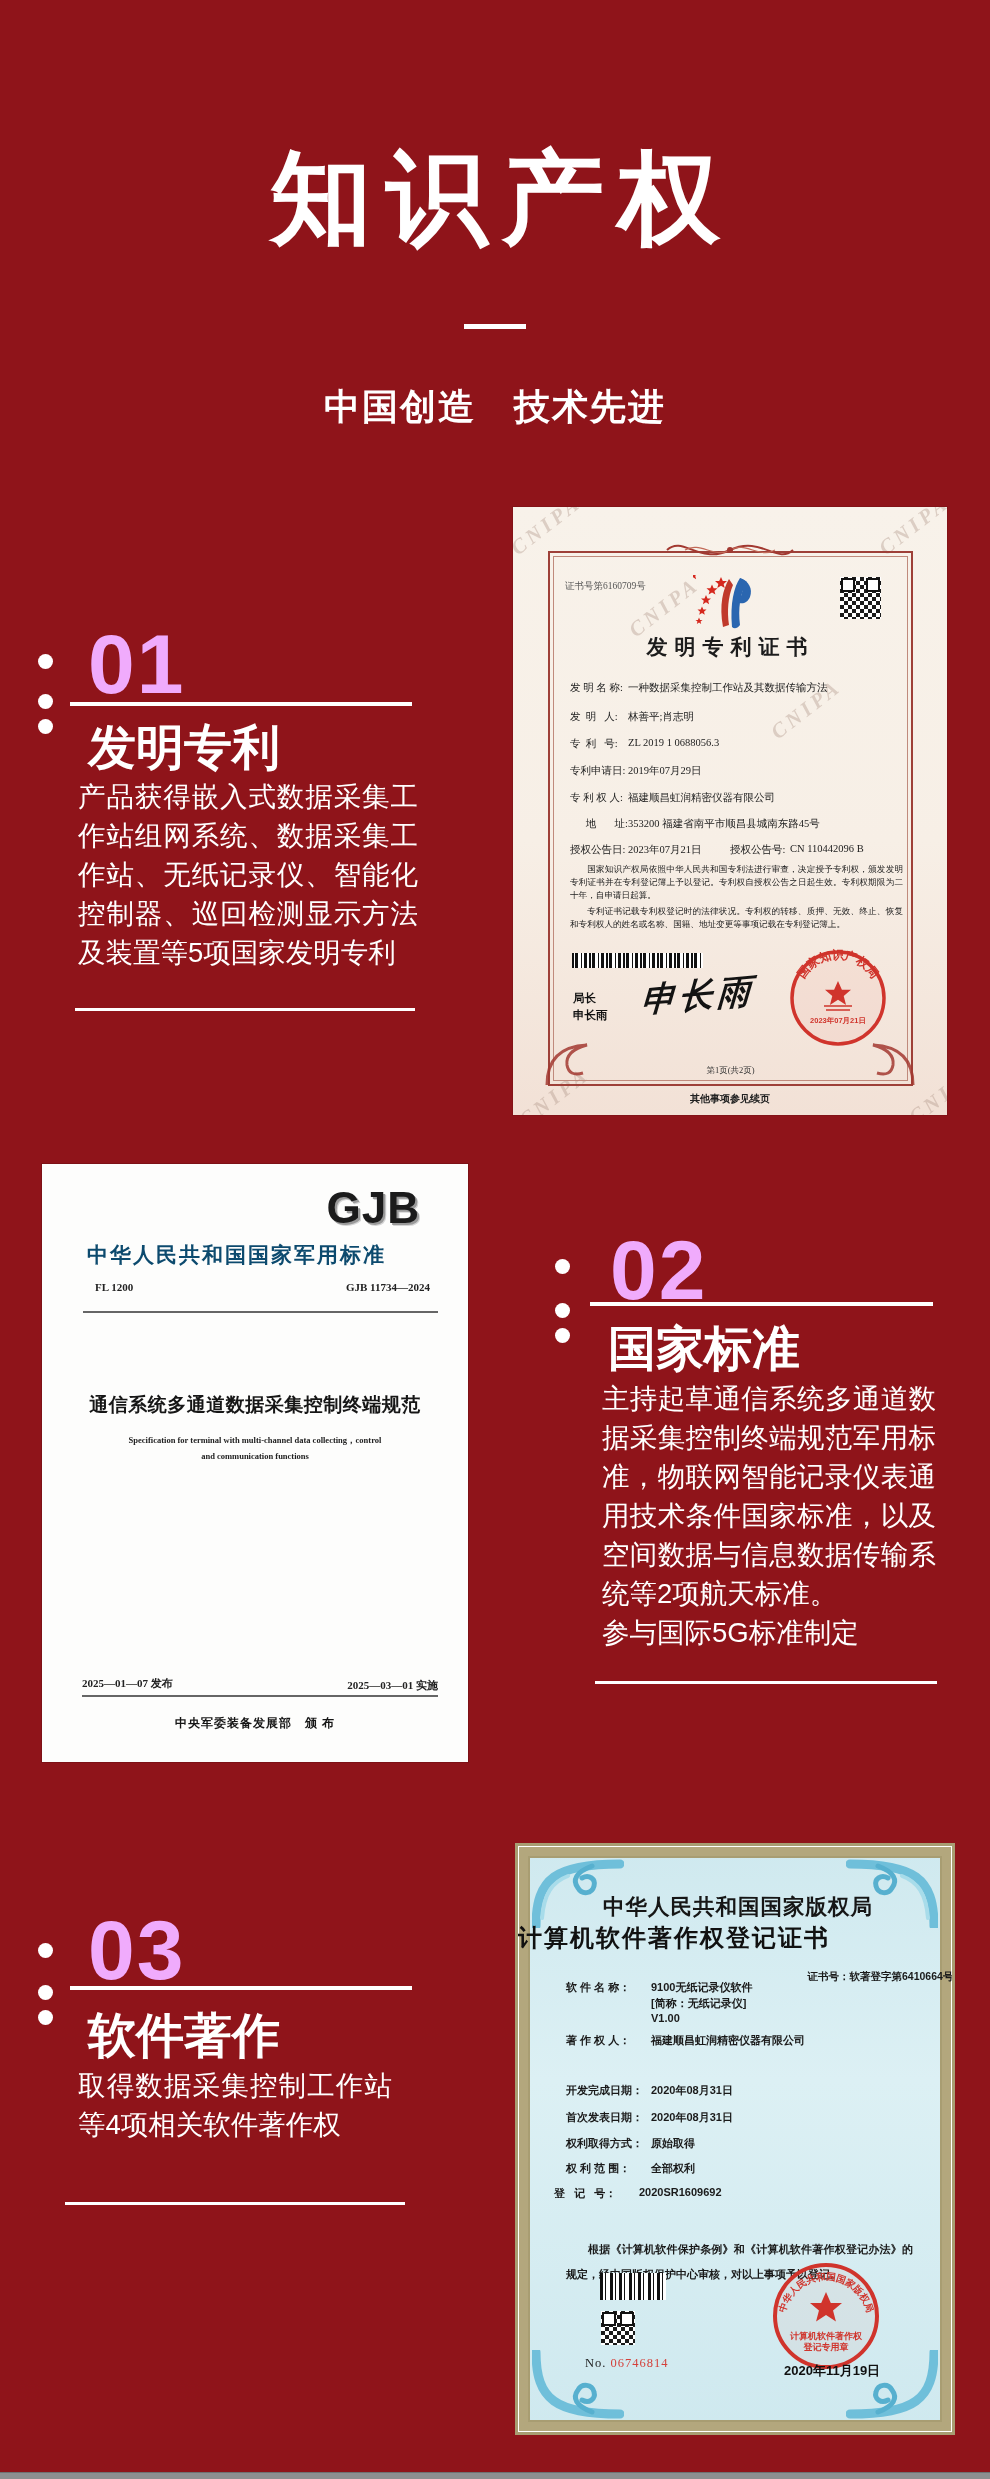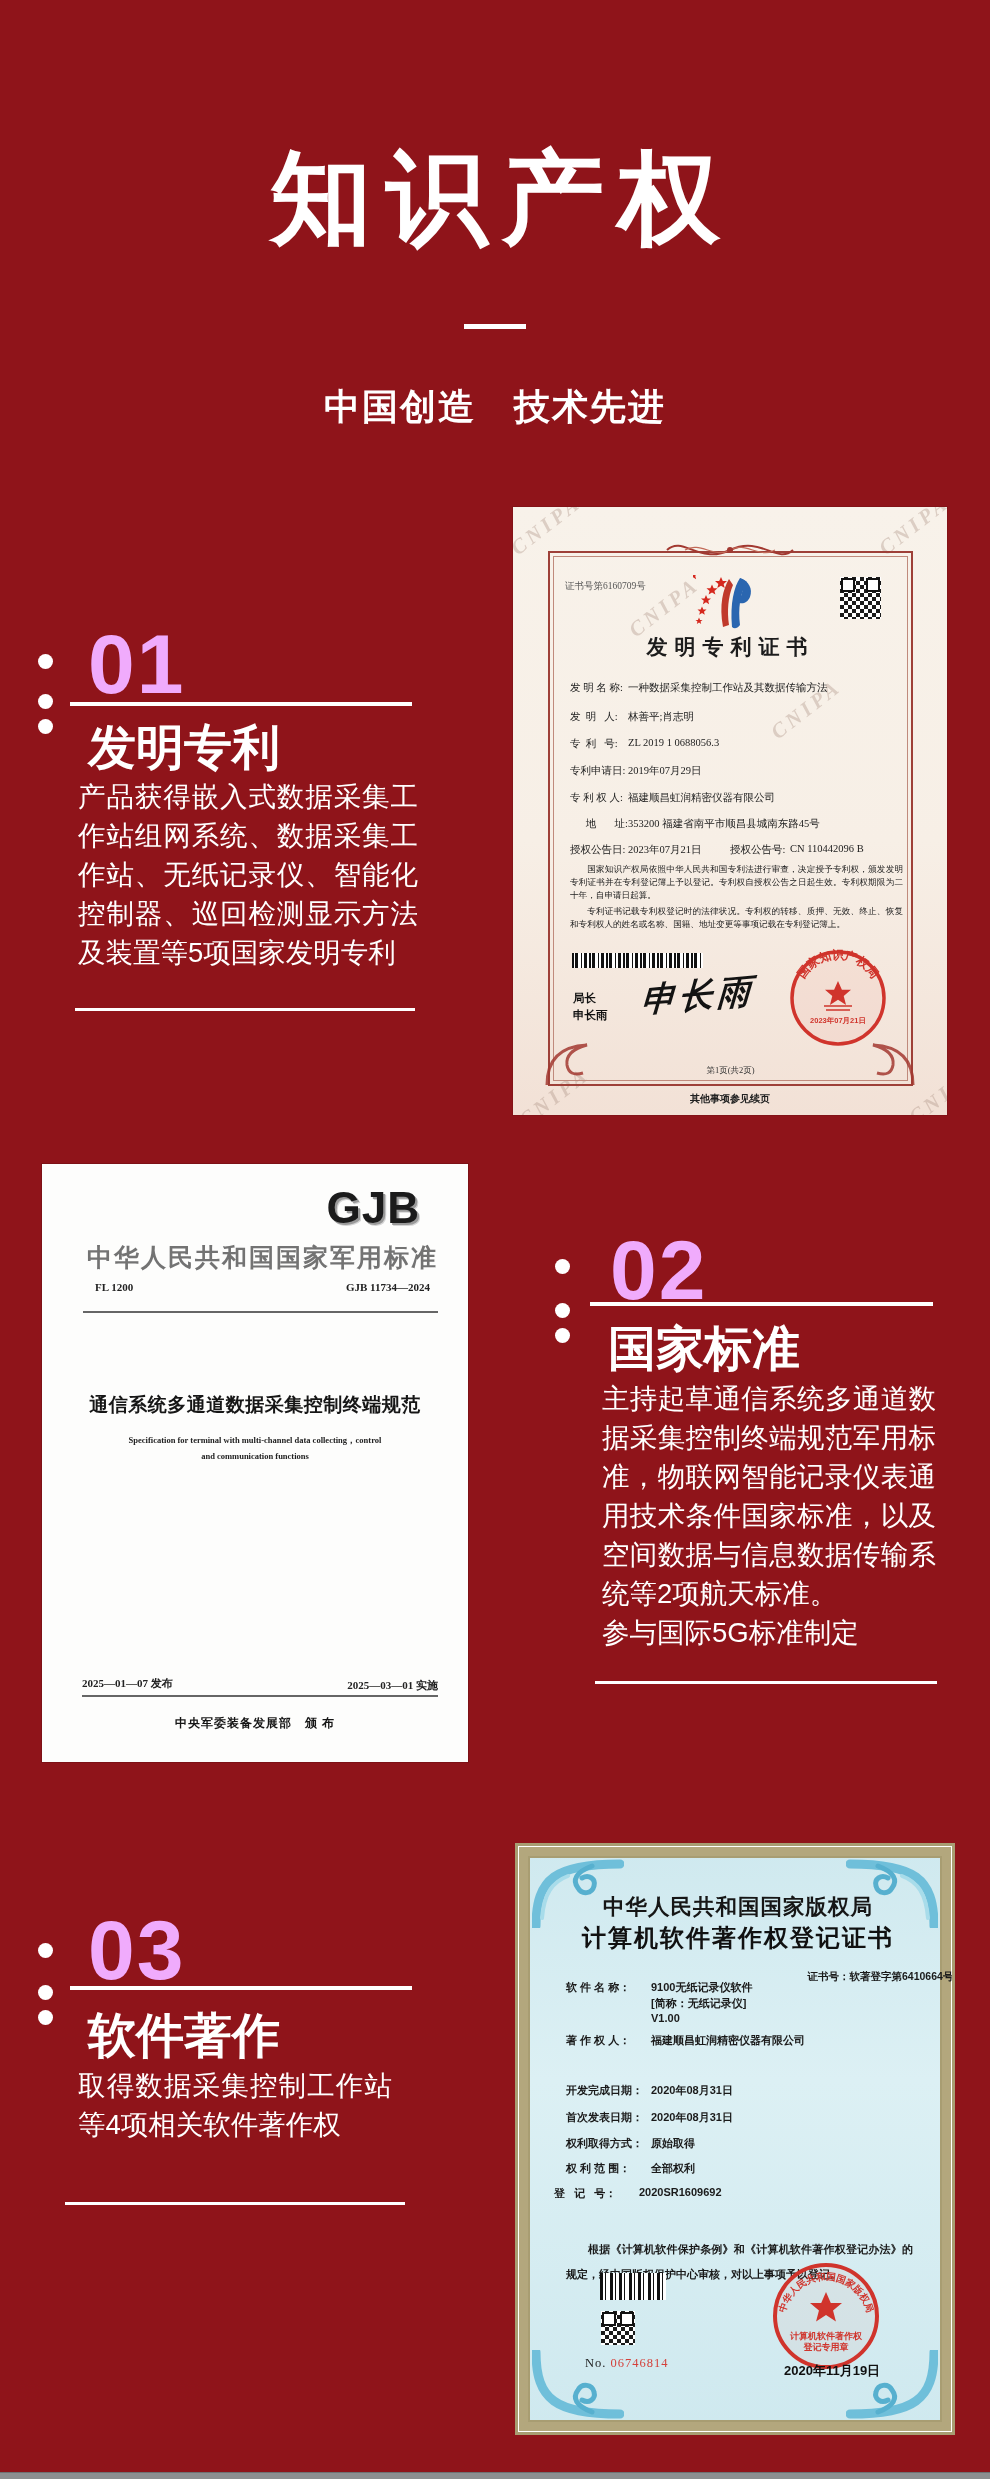--- a/index.html
+++ b/index.html
@@ -47,37 +47,37 @@
   .cert1-note{font-family:"Liberation Serif","DejaVu Serif",serif;font-size:8.5px;color:#333;text-align:center;}
   .cert1-footnote{font-family:"Liberation Serif","DejaVu Serif",serif;font-size:10px;font-weight:700;color:#222;text-align:center;}
   .qr{background:repeating-conic-gradient(#1b1b1b 0% 25%,#fff 0% 50%) 0 0/8px 8px;position:relative;}
   .qr::before,.qr::after{content:"";position:absolute;width:10px;height:10px;border:2px solid #111;background:#fff;}
   .qr::before{left:1px;top:1px;} .qr::after{right:1px;top:1px;}
 
   
   .gjb{left:42px;top:1164px;width:426px;height:598px;background:#fdfdfc;box-shadow:0 0 0 1px rgba(0,0,0,.12);}
   .gjb-logo{font-size:44px;font-weight:900;color:#1b1b1b;letter-spacing:1px;
     text-shadow:2px 2px 0 #9a9a9a,3px 3px 0 #d6d6d6;line-height:1;}
-  .gjb-head{font-family:Liberation Mono, monospace;font-weight:700;color:#737373;
-    font-size:25px;letter-spacing:2px;white-space:nowrap;}
+  .gjb-head{font-family:Liberation Mono, monospace;font-weight:700;color:#0c4a6e;
+    font-size:21px;letter-spacing:2px;white-space:nowrap;}
   .gjb-small{font-family:"Liberation Serif","DejaVu Serif",serif;font-weight:700;font-size:11px;color:#222;}
   .gjb-rule{height:2px;background:#666;}
   .gjb-title{font-size:19px;font-weight:800;color:#161616;text-align:center;letter-spacing:.5px;}
   .gjb-en{font-family:"Liberation Serif","DejaVu Serif",serif;font-weight:700;font-size:8.5px;color:#222;text-align:center;}
   .gjb-pub{font-family:Liberation Serif, serif;font-weight:700;font-size:12px;color:#151515;
     text-align:center;white-space:pre;letter-spacing:1px;}
 
   
   .cert3{left:515px;top:1843px;width:440px;height:592px;overflow:hidden;
     background:linear-gradient(180deg,#cfe9ef 0%,#dcf0f4 40%,#cfe9ef 100%);
     border:3px solid #a89d72;box-sizing:border-box;
     box-shadow:inset 0 0 0 1px #fff,inset 0 0 0 10px rgba(190,178,135,.5),inset 0 0 0 12px #a89d72;}
   .cert3-authority{font-size:21.5px;font-weight:800;color:#161616;text-align:center;letter-spacing:1px;}
   .cert3-title{font-family:"Liberation Serif","DejaVu Serif",serif;font-size:24px;font-weight:800;
-    color:#111;text-align:center;letter-spacing:2px;}
+    color:#111;text-align:left;letter-spacing:2px;}
   .cert3-no{font-size:10.5px;font-weight:700;color:#1a1a1a;white-space:pre;}
   .cert3-field{display:flex;font-size:11px;font-weight:700;color:#1a1a1a;}
   .cert3-field .lbl{width:85px;white-space:pre;flex:0 0 auto;}
   .cert3-para{font-size:11px;font-weight:700;color:#1a1a1a;line-height:25px;text-align:justify;text-indent:2em;margin-top:23px;}
   .barcode3{background:repeating-linear-gradient(90deg,#111 0 3px,#fff 3px 5px,#111 5px 6px,#fff 6px 10px,
     #111 10px 13px,#fff 13px 15px,#111 15px 16px,#fff 16px 19px);}
   .cert3-serial{font-family:"Liberation Serif","DejaVu Serif",serif;font-size:12.5px;color:#222;letter-spacing:1px;}
   .cert3-serial .red{color:#d4403a;}
   .cert3-date{font-size:13px;font-weight:800;color:#101010;text-align:center;}
 

